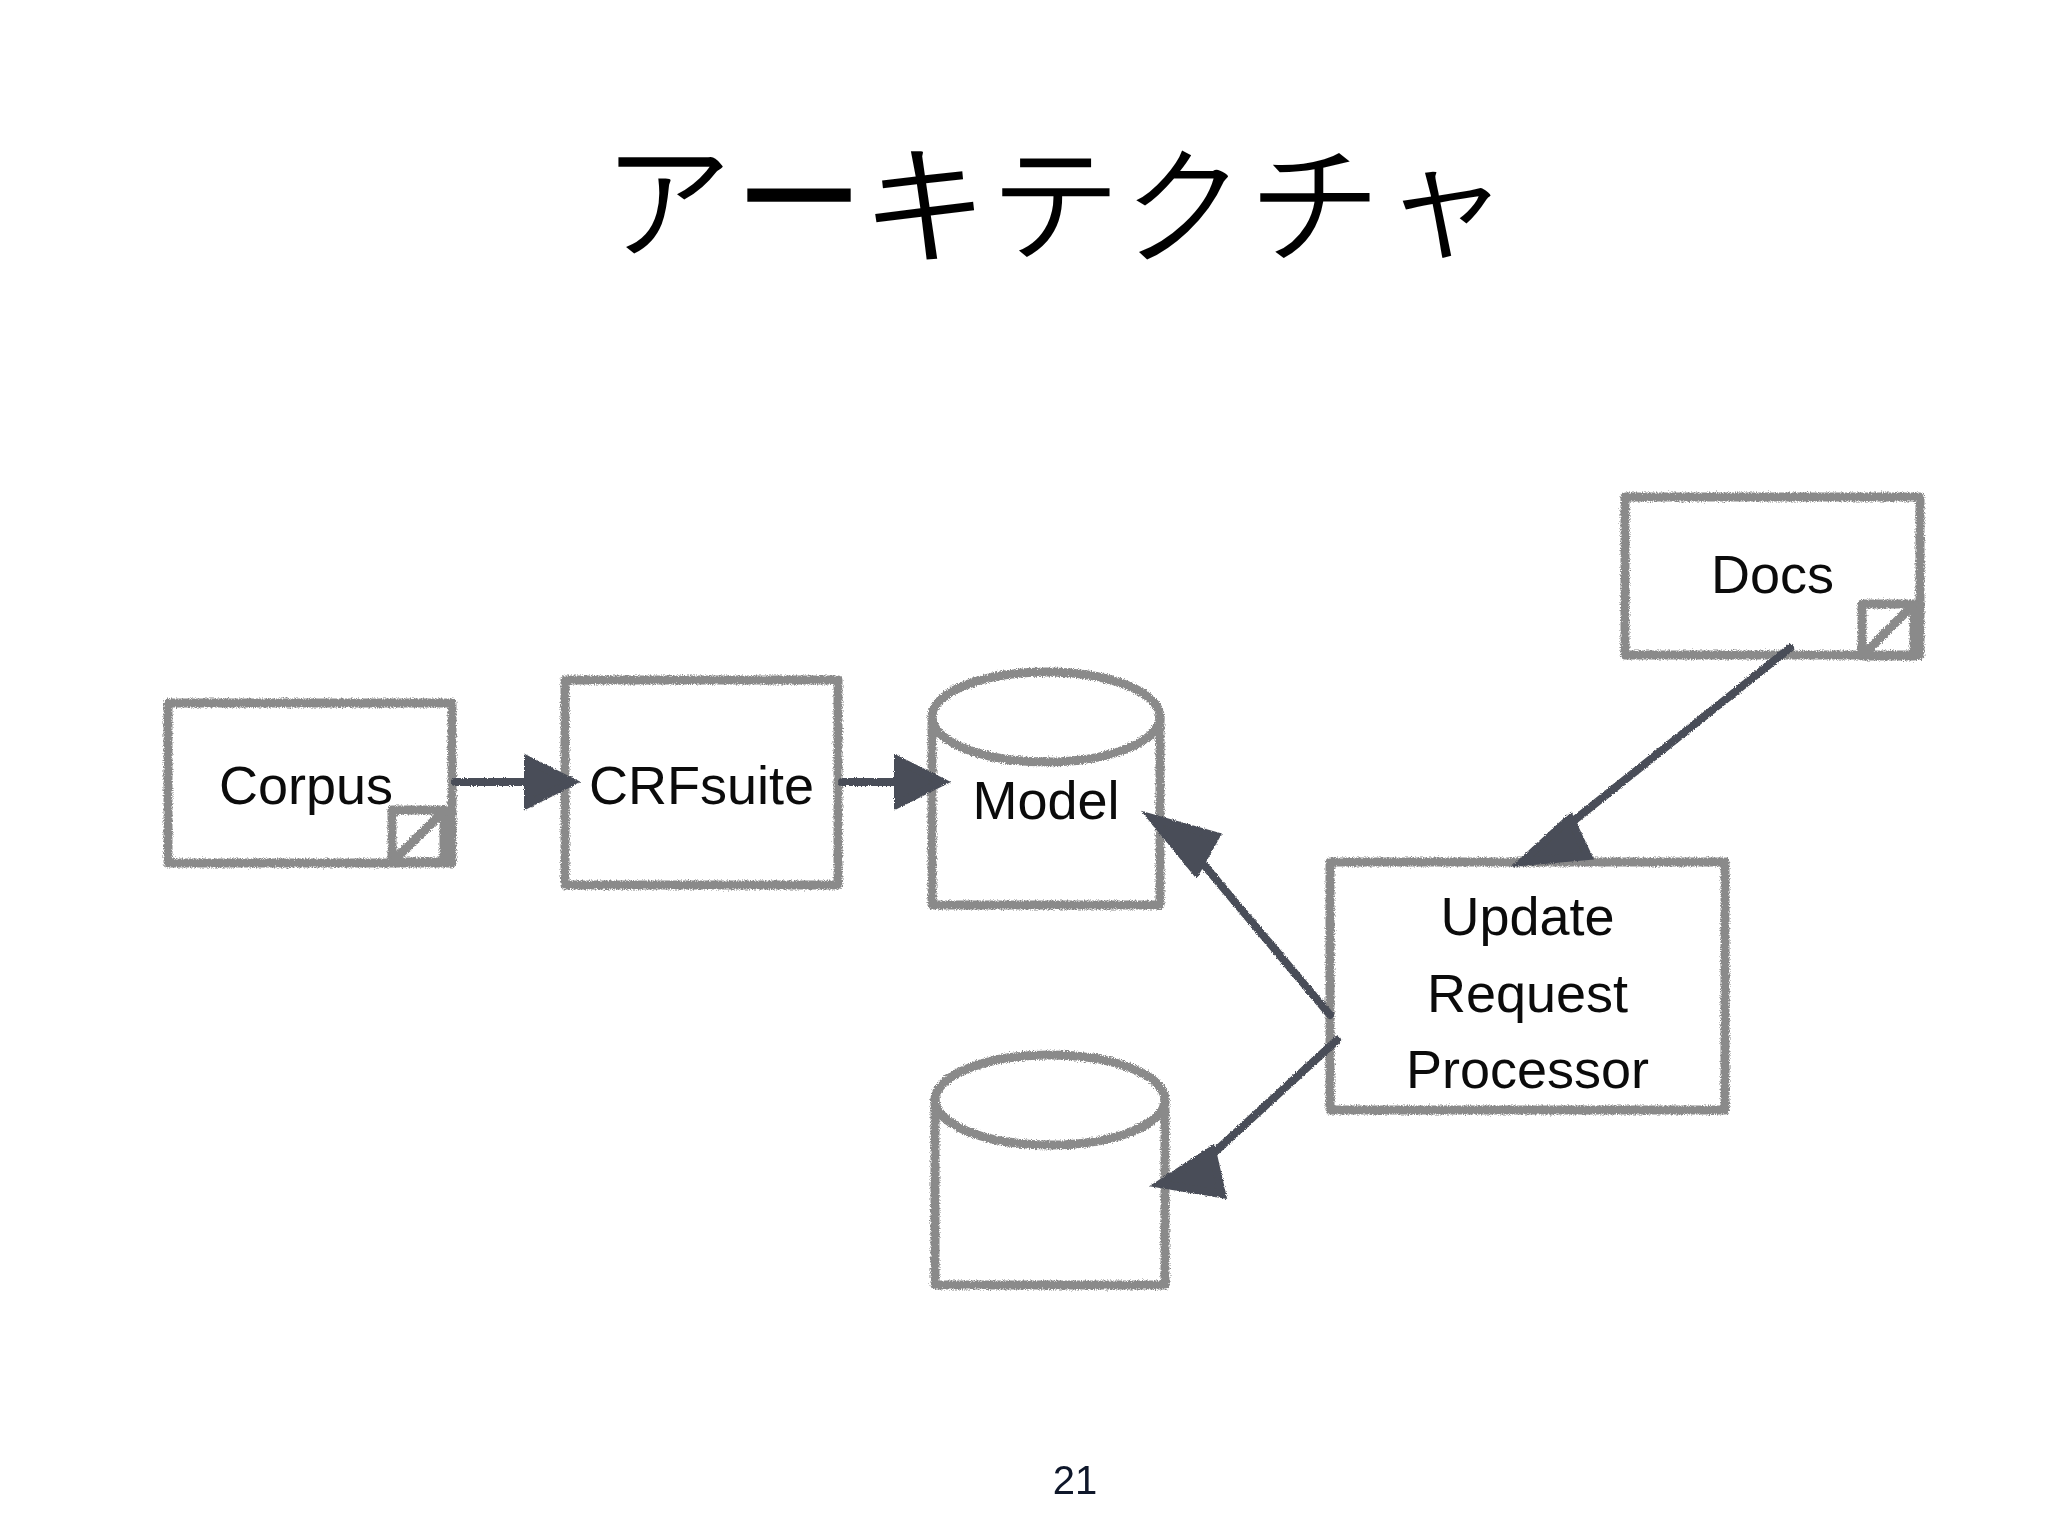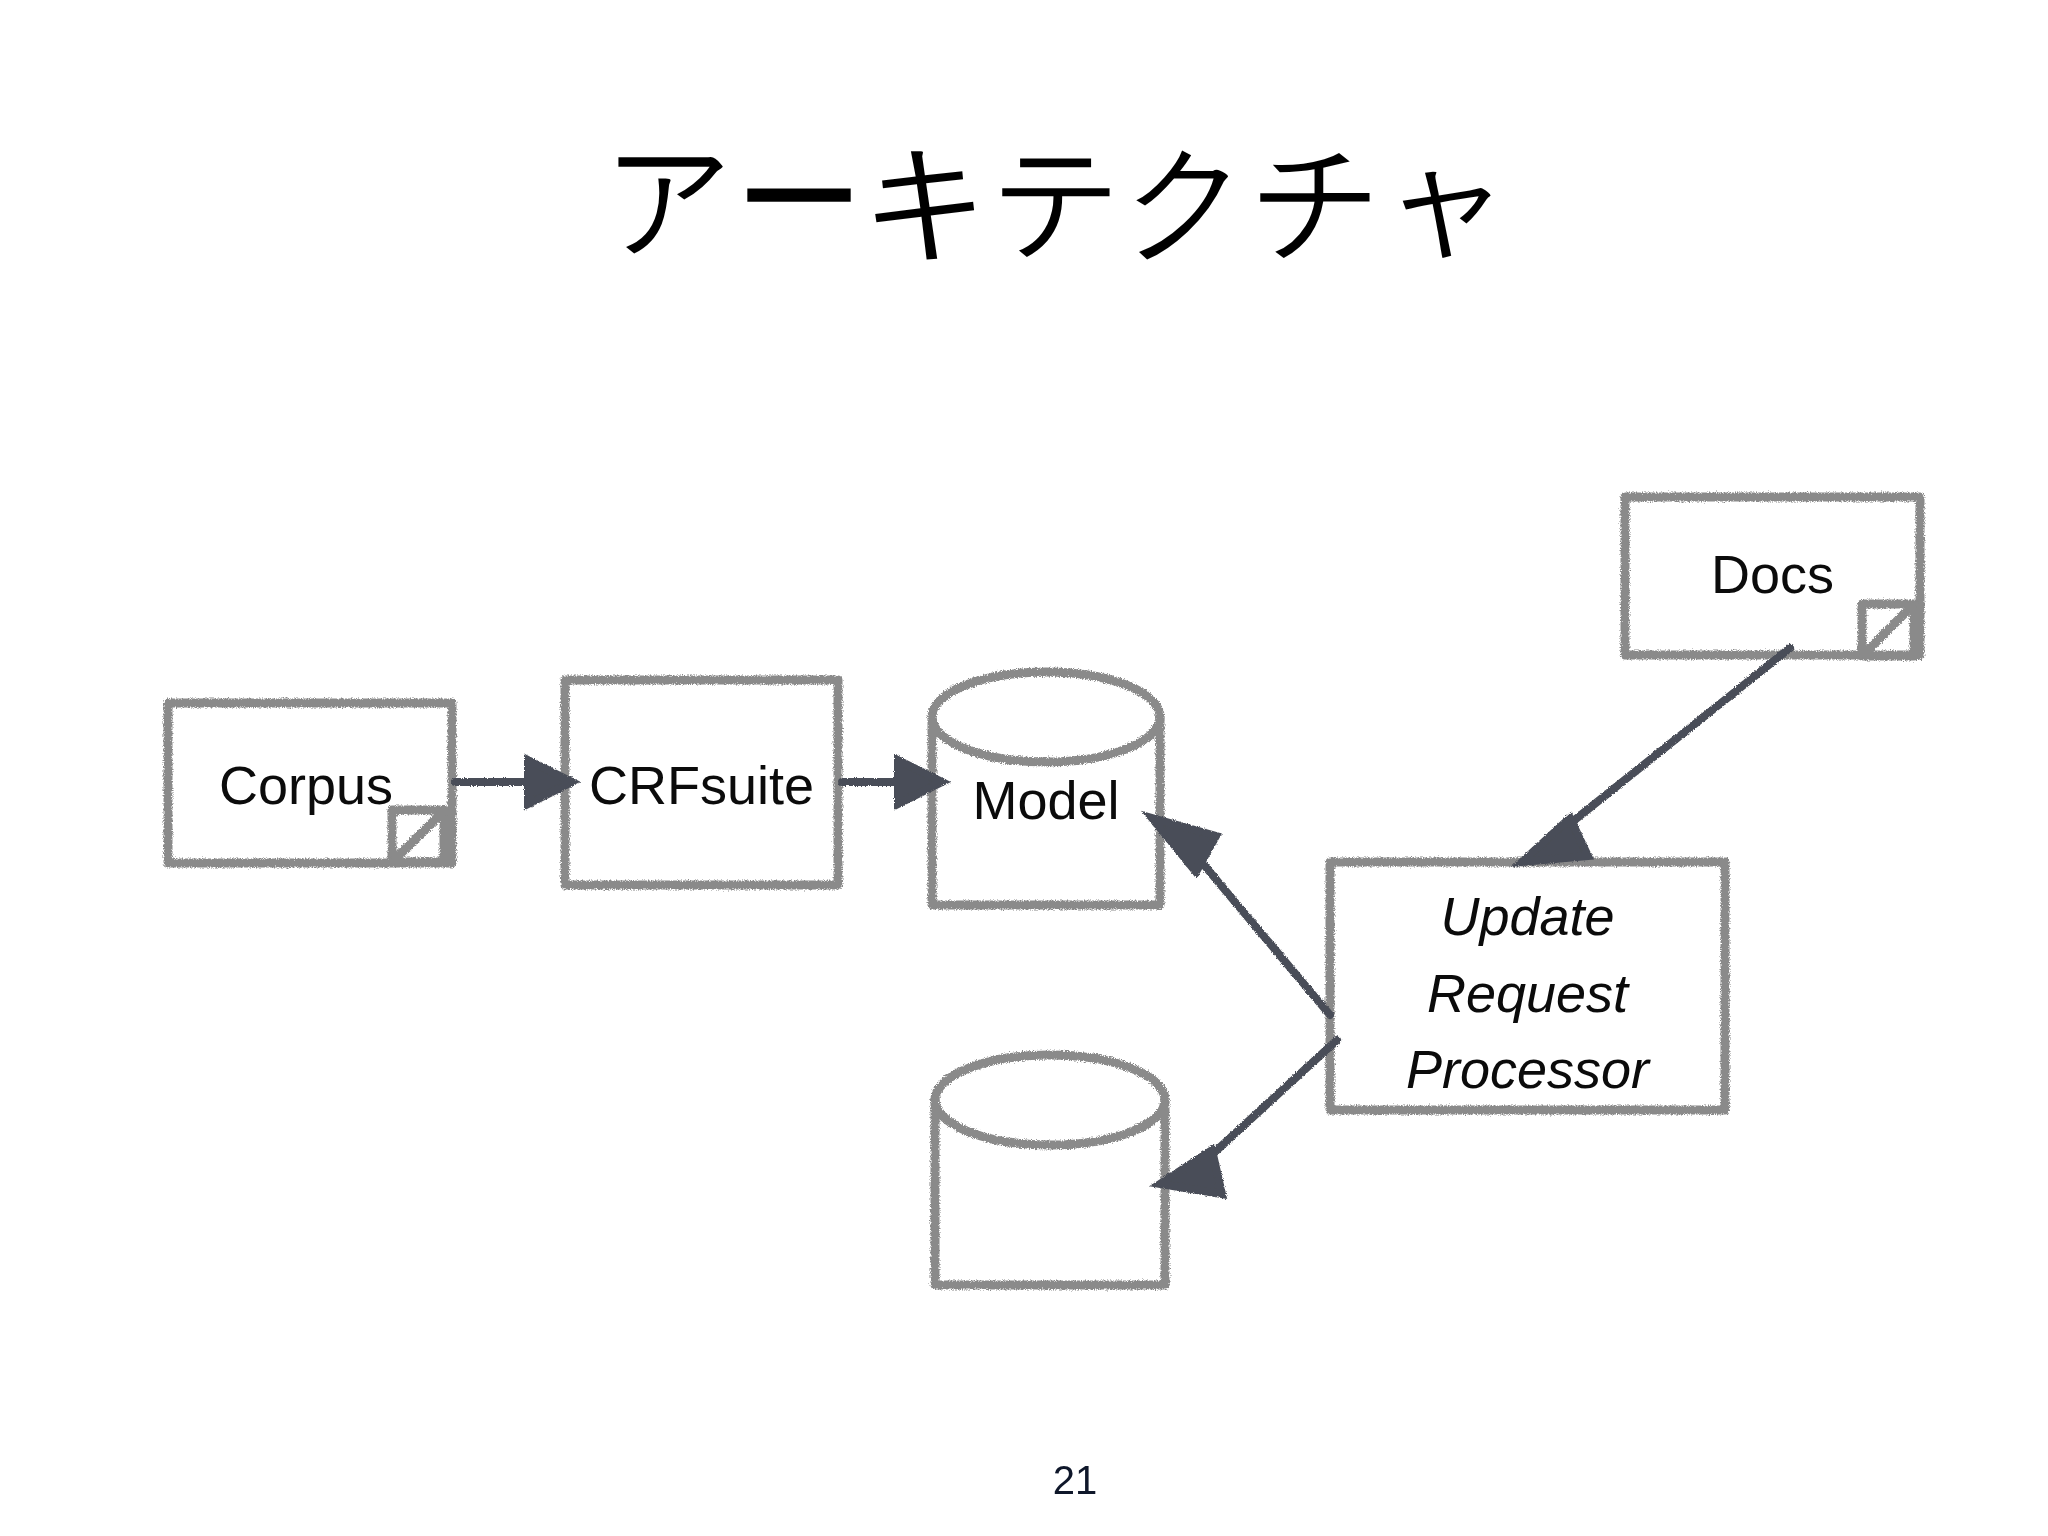--- a/index.html
+++ b/index.html
@@ -57,21 +57,21 @@
     line-height: 1.05;
     text-align: center;
     white-space: pre;
     font-weight: 400;
   }
 
   #label-corpus   { left: 164px;  top: 757px;  width: 284px; }
   #label-crfsuite { left: 565px;  top: 757px;  width: 273px; text-align: center; }
   #label-model    { left: 932px;  top: 772px;  width: 228px; }
   #label-docs     { left: 1625px; top: 546px;  width: 295px; }
-  #label-urp      { left: 1330px; top: 878px;  width: 395px; line-height: 1.42; font-style: italic; }
+  #label-urp      { left: 1330px; top: 878px;  width: 395px; line-height: 1.42; }
   #label-solr     { left: 935px;  top: 1144px; width: 230px; line-height: 1.03; }
 
   
   #page-number {
     position: absolute;
     left: 7px;
     top: 1458px;
     width: 2048px;
     text-align: center;
     font-size: 40px;

